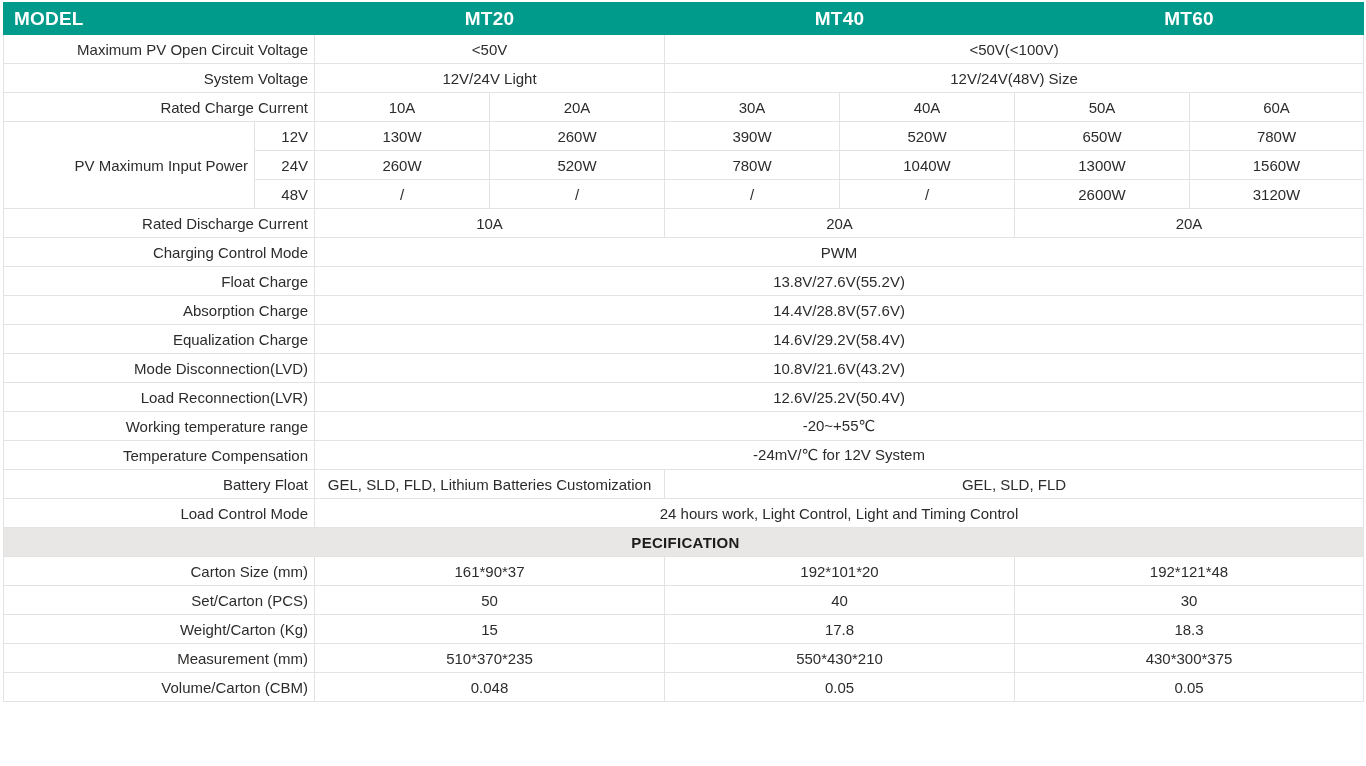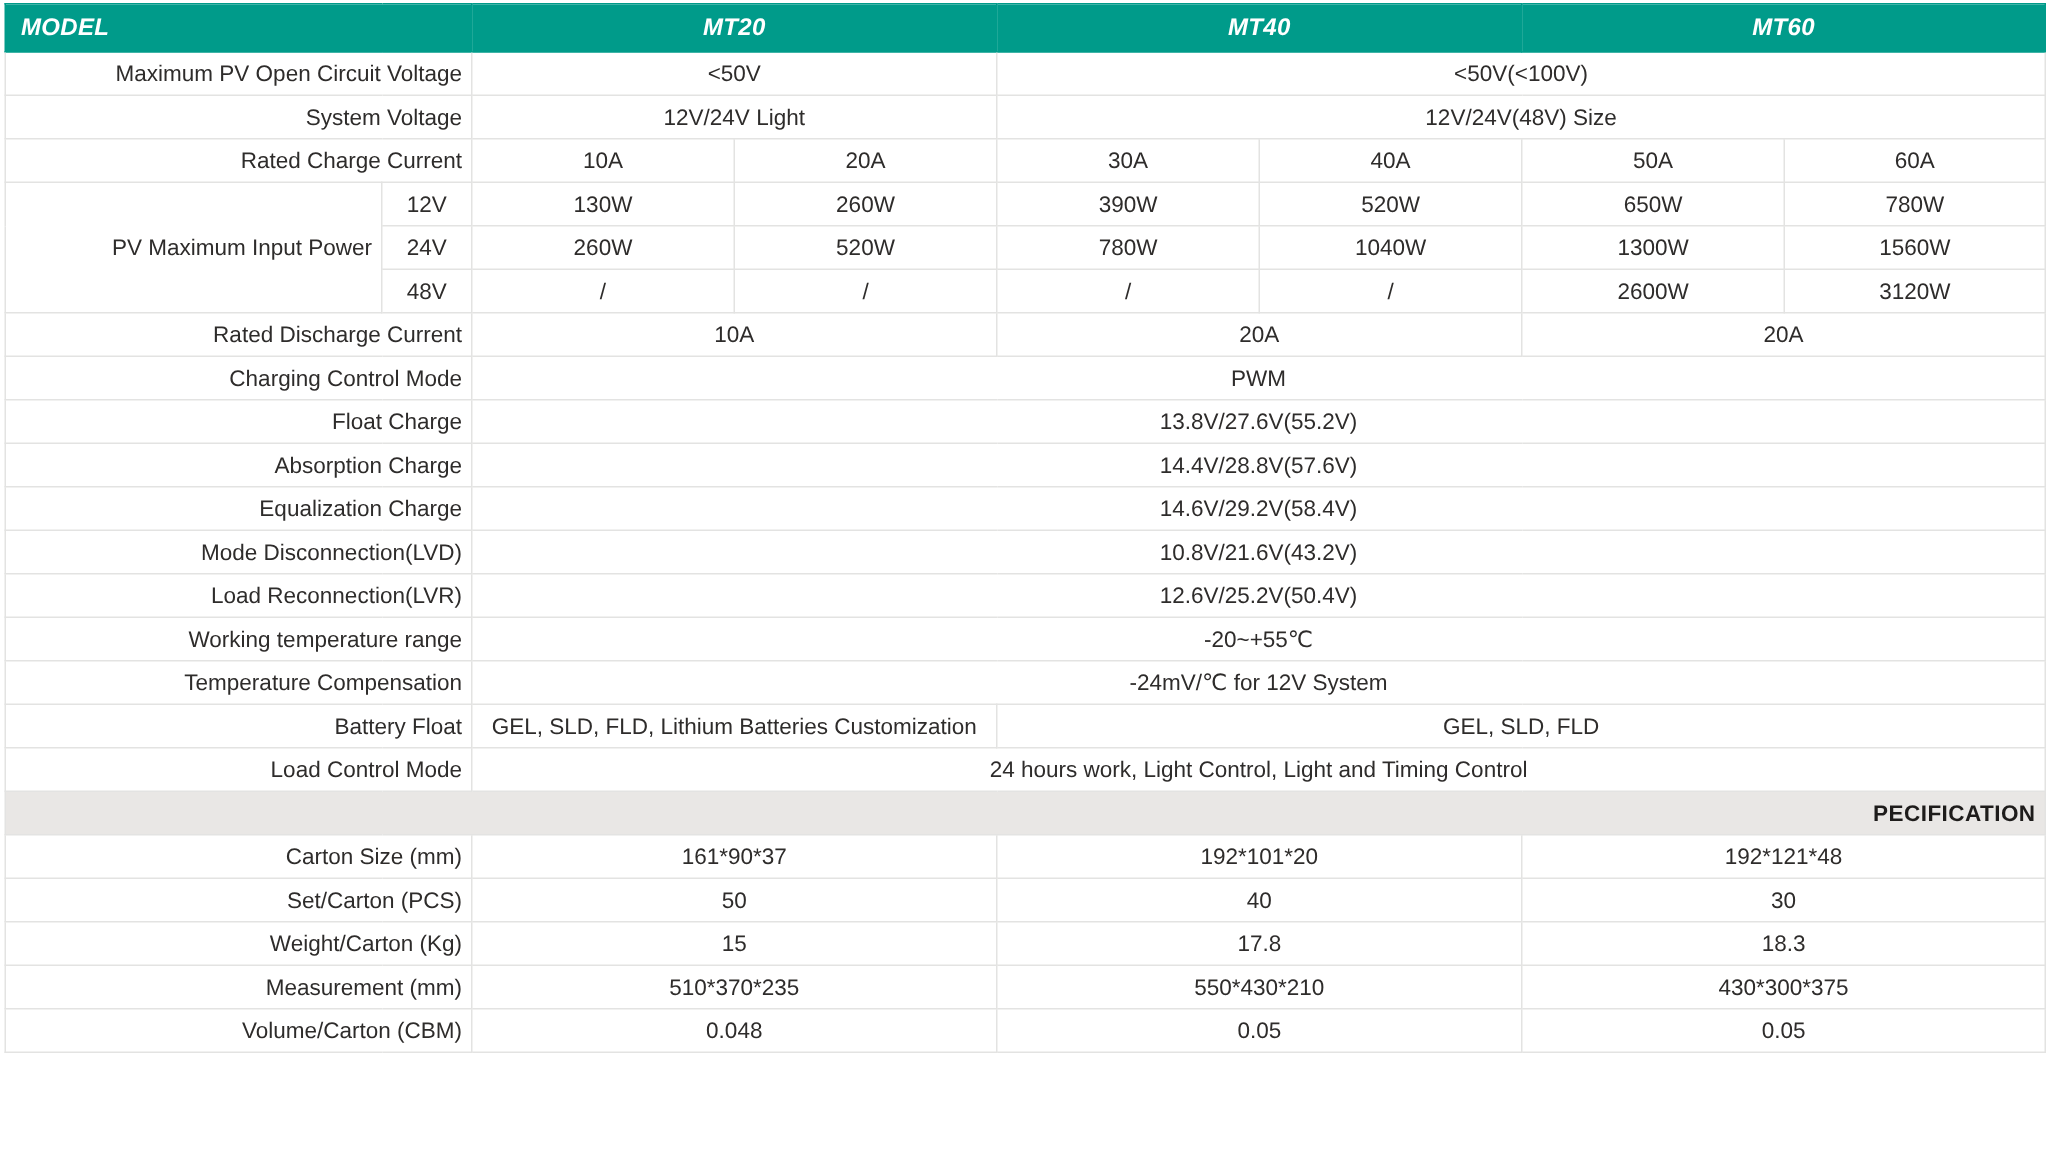--- a/index.html
+++ b/index.html
@@ -18,45 +18,44 @@
     color: #2e2c2b;
   }
   
   thead th {
     background: #009b8a;
     color: #ffffff;
     font-weight: bold;
     height: 32px;
     border: 1px solid #009b8a;
     text-align: center;
-    font-size: 16px;
+    font-size: 19px;
     letter-spacing: .2px;
-    font-style: italic;
   }
   thead th.label { text-align: left; padding-left: 10px; }
   
   td {
     border: 1px solid #e3e3e2;
     height: 29px;
     text-align: center;
     vertical-align: middle;
     padding: 0 6px;
     background: #ffffff;
     white-space: nowrap;
     overflow: hidden;
   }
   td.label {
     text-align: right;
     padding-left: 10px;
   }
-  td.sublabel { text-align: center; }
+  td.sublabel { text-align: right; }
   td.section {
     background: #e9e7e5;
     font-weight: bold;
-    text-align: right;
+    text-align: center;
     padding-left: 10px;
     color: #1e1c1b;
     letter-spacing: .3px;
   }
 </style>
 </head>
 <body>
 
 <div class="table-wrap">
   <table class="spec">

